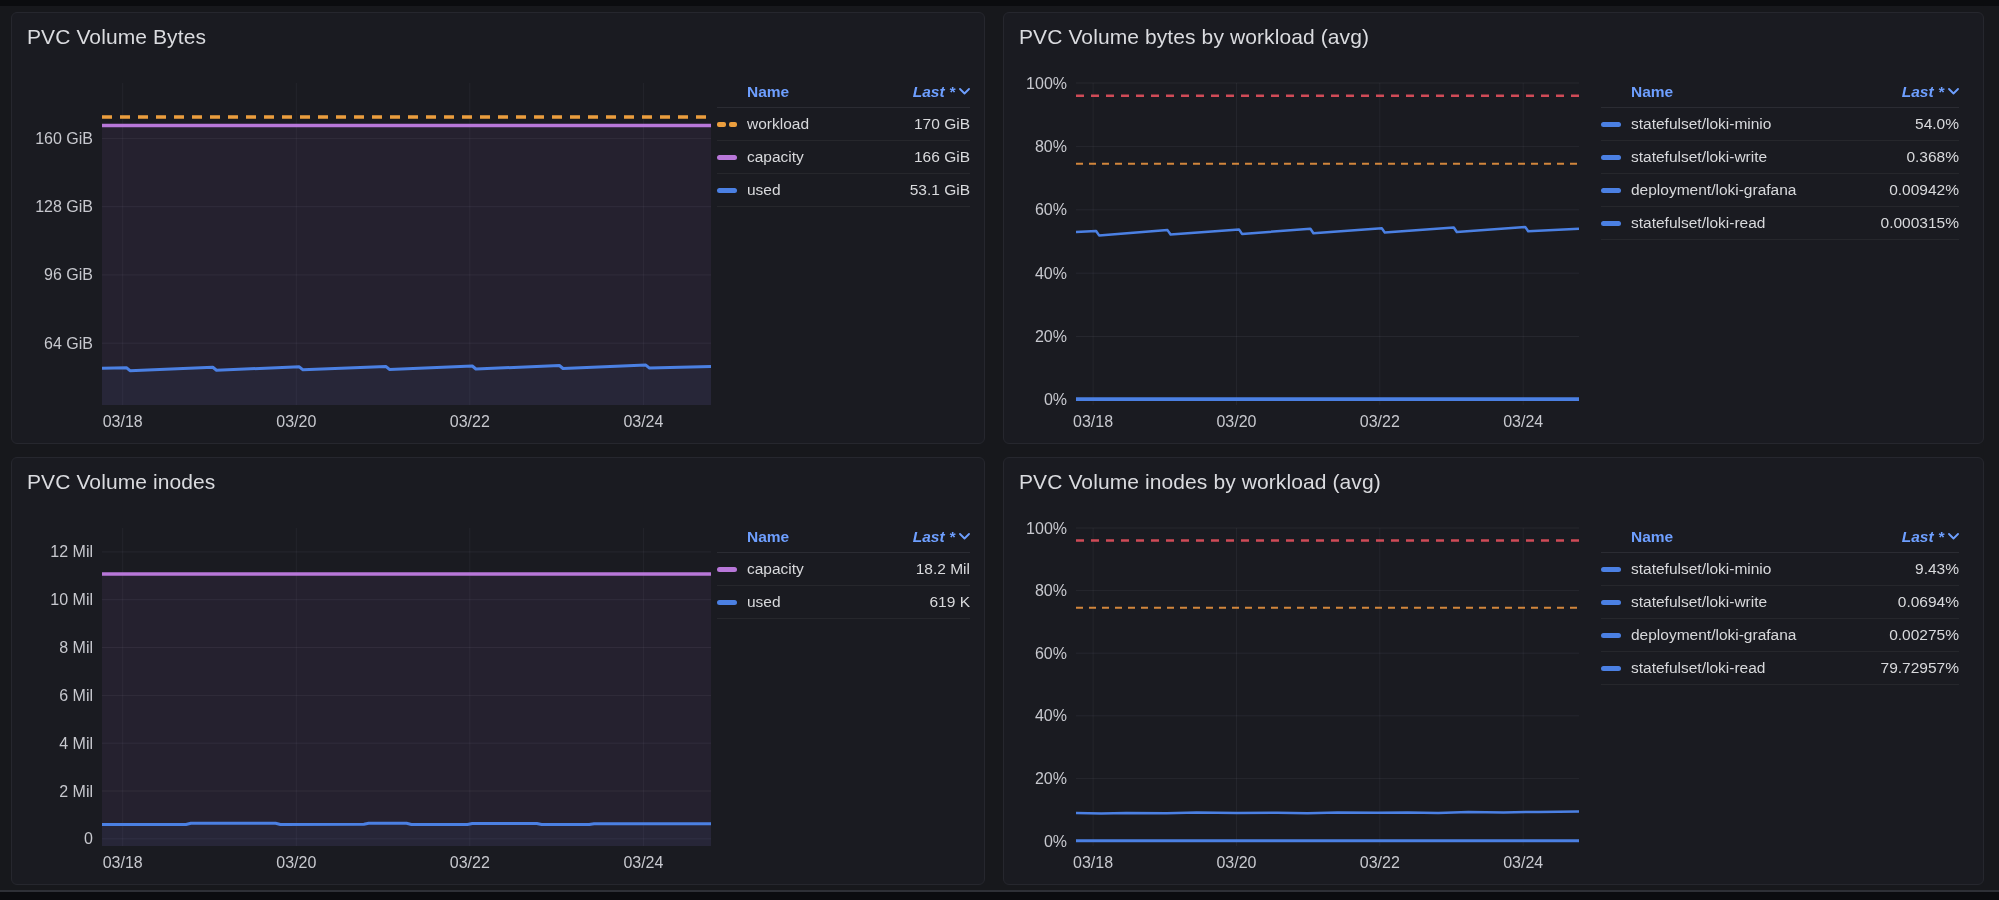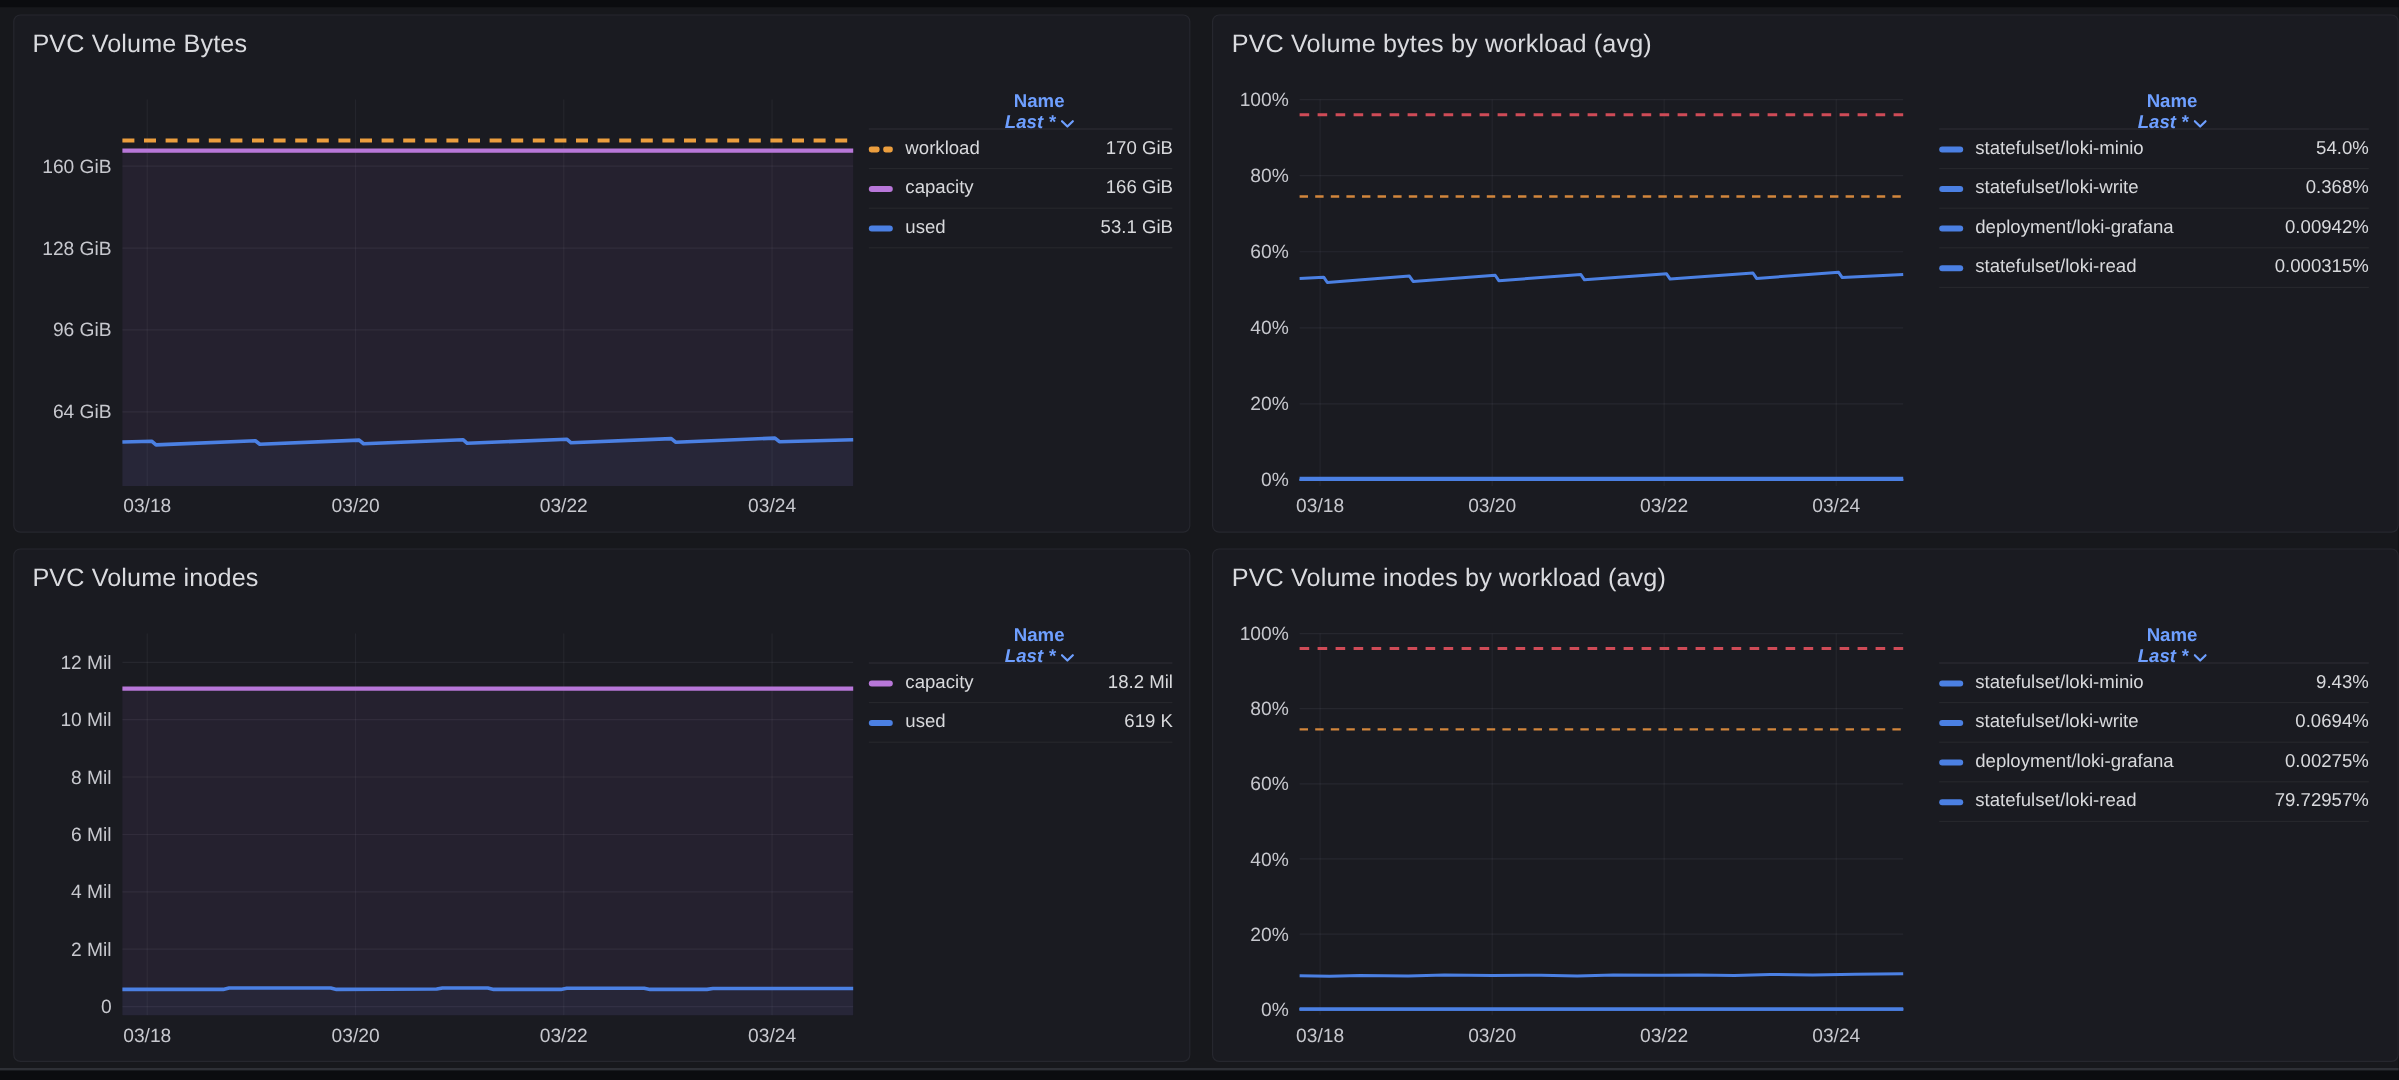--- a/index.html
+++ b/index.html
@@ -11,21 +11,21 @@
     -webkit-font-smoothing:antialiased;
   }
   .edge-top { height:6px; background:#0b0c0f; flex:0 0 auto; }
   .edge-bottom { height:10px; background:#0b0c0f; border-top:2px solid #2e3036; flex:0 0 auto; }
   .dashboard {
     flex:1; background:#17181c;
     display:grid;
     grid-template-columns:974fr 981fr;
     grid-template-rows:431fr 427fr;
     gap:13px 18px;
-    padding:6px 0 5px 11px;
+    padding:6px 15px 5px 11px;
     min-height:0;
   }
   .panel {
     background:#1a1b21;
     border:1px solid #26272e;
     border-radius:6px;
     padding:10px 14px 6px 15px;
     display:flex; flex-direction:column;
     min-height:0; min-width:0;
     overflow:hidden;
@@ -41,21 +41,20 @@
   .tick { fill:#c7c8ce; font-size:16px; font-family:"Liberation Sans", sans-serif; }
 
   .legend { flex:0 0 auto; margin-top:23px; font-size:15.5px; }
   .legend--narrow { width:253px; margin-right:0px; }
   .legend--wide   { width:358px; margin-right:10px; }
   .legend-header {
     display:flex; align-items:center; height:32px;
     border-bottom:1px solid #2b2c33;
     color:#6e9fff; font-weight:600;
     padding-left:30px;
-    flex-direction:column;
   }
   .legend-header .spacer { flex:1; }
   .legend-header .last-wrap { display:flex; align-items:center; gap:4px; cursor:pointer;font-style:italic; }
   .legend-row {
     display:flex; align-items:center; height:33px;
     border-bottom:1px solid #26272c;
     color:#d8d9dc; cursor:pointer;
   }
   .swatch {
     width:20px; height:5px; border-radius:3px;

